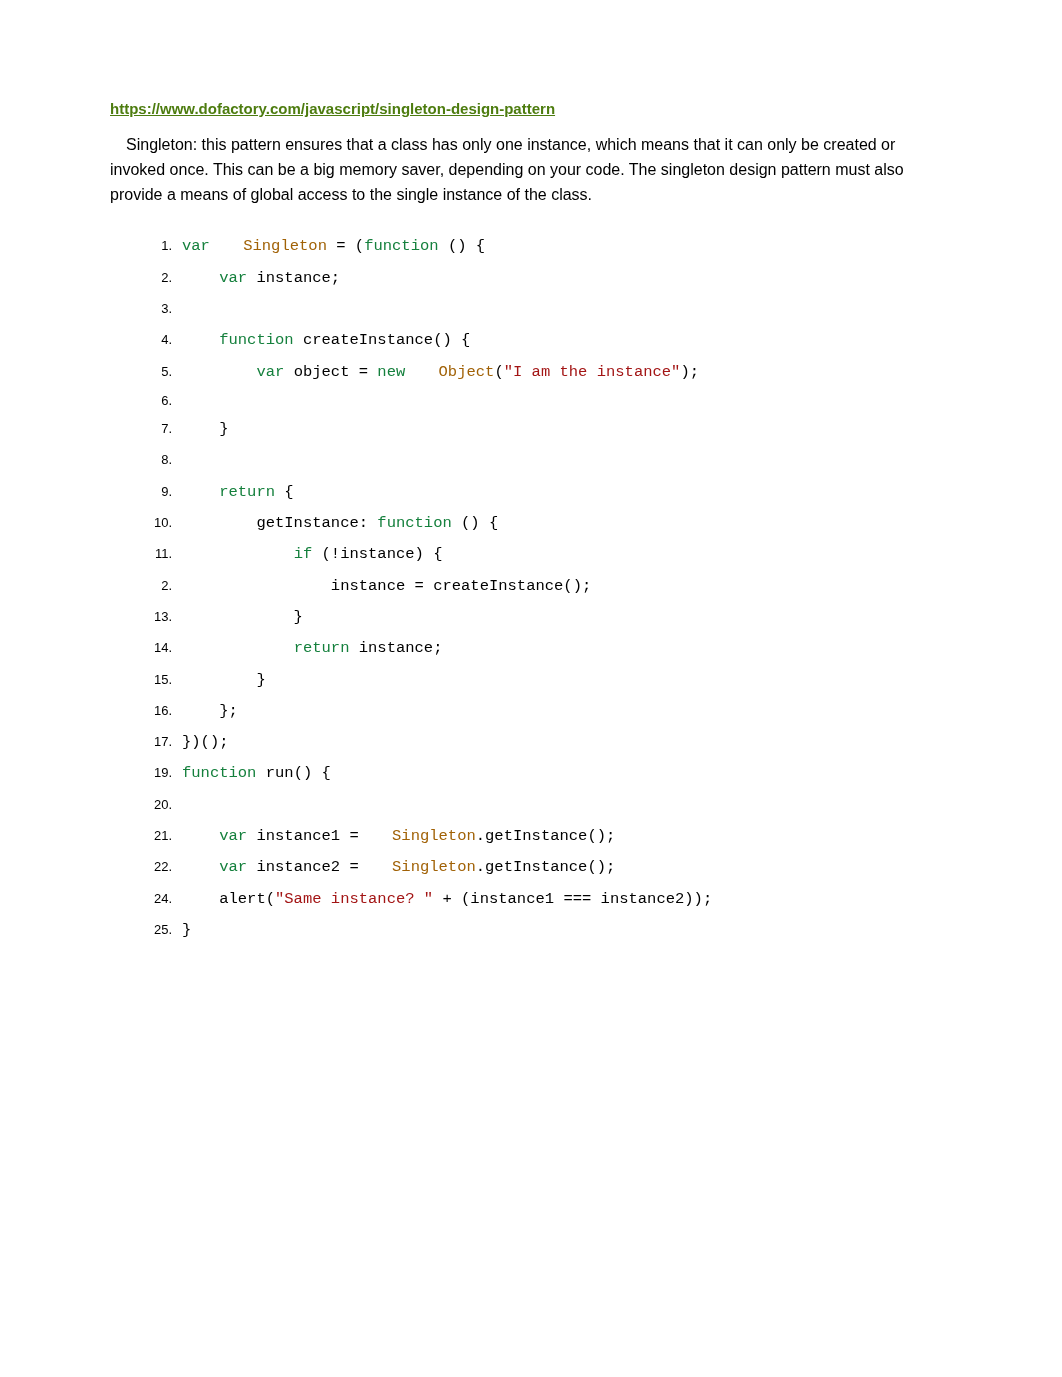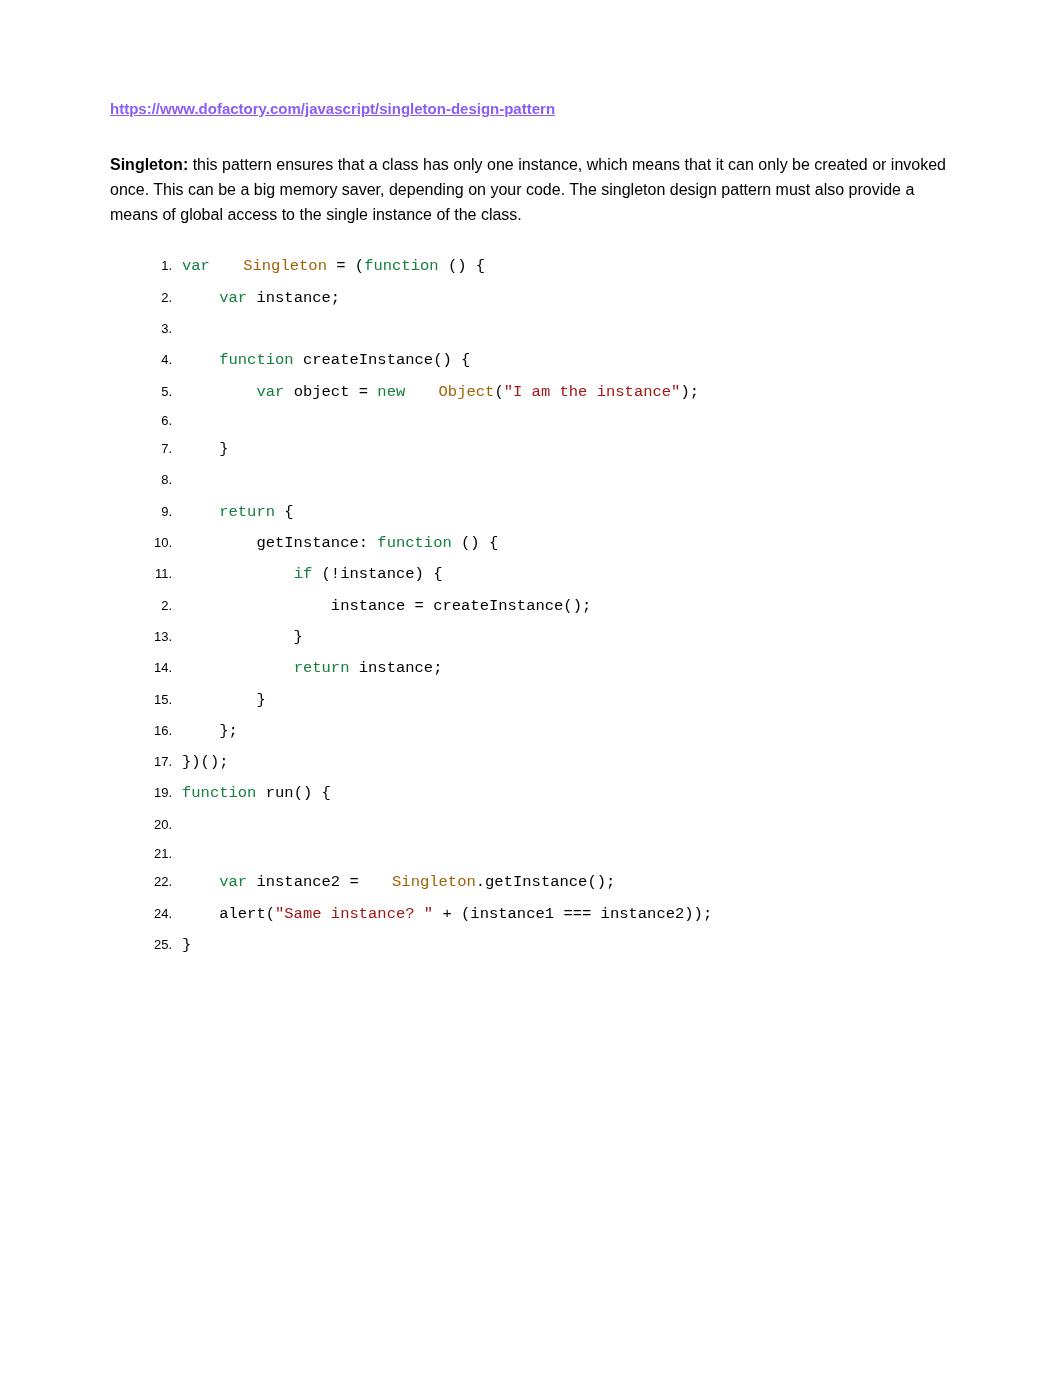--- a/index.html
+++ b/index.html
@@ -6,35 +6,36 @@
       margin: 0;
       padding: 0;
       font-family: Arial, Helvetica, sans-serif;
       background: #ffffff;
       width: 1062px;
     }
     .page {
       padding: 100px 110px 60px 110px;
     }
     .link {
-      color: #8b5cf6;
+      color: #4d7c0f;
       font-weight: bold;
       font-size: 15px;
       text-decoration: underline;
-      margin-bottom: 36px;
+      margin-bottom: 16px;
       display: inline-block;
     }
     .paragraph {
       font-size: 16px;
       line-height: 1.55;
       color: #000000;
       margin-bottom: 24px;
     }
     .paragraph .bold {
-      font-weight: bold;
+      font-weight: normal;
+      margin-left: 16px;
     }
     .code-block {
       font-family: "Courier New", Courier, monospace;
       font-size: 15.5px;
       padding-left: 30px;
     }
     .code-line {
       display: flex;
       align-items: baseline;
       line-height: 2.02;
@@ -77,18 +78,18 @@
       <div class="code-line"><span class="lineno">10.</span><span><span class="tok-plain">        getInstance: </span><span class="tok-keyword">function</span><span class="tok-plain"> () {</span></span></div>
       <div class="code-line"><span class="lineno">11.</span><span><span class="tok-plain">            </span><span class="tok-keyword">if</span><span class="tok-plain"> (!instance) {</span></span></div>
       <div class="code-line"><span class="lineno">2.</span><span><span class="tok-plain">                instance = createInstance();</span></span></div>
       <div class="code-line"><span class="lineno">13.</span><span><span class="tok-plain">            }</span></span></div>
       <div class="code-line"><span class="lineno">14.</span><span><span class="tok-plain">            </span><span class="tok-keyword">return</span><span class="tok-plain"> instance;</span></span></div>
       <div class="code-line"><span class="lineno">15.</span><span><span class="tok-plain">        }</span></span></div>
       <div class="code-line"><span class="lineno">16.</span><span><span class="tok-plain">    };</span></span></div>
       <div class="code-line"><span class="lineno">17.</span><span><span class="tok-plain">})();</span></span></div>
       <div class="code-line"><span class="lineno">19.</span><span><span class="tok-keyword">function</span><span class="tok-plain"> run() {</span></span></div>
       <div class="code-line"><span class="lineno">20.</span><span>&nbsp;</span></div>
-      <div class="code-line"><span class="lineno">21.</span></div>
+      <div class="code-line"><span class="lineno">21.</span><span><span class="tok-plain">    </span><span class="tok-keyword">var</span><span class="tok-plain"> instance1 = </span><span class="tok-class">Singleton</span><span class="tok-plain">.getInstance();</span></span></div>
       <div class="code-line"><span class="lineno">22.</span><span><span class="tok-plain">    </span><span class="tok-keyword">var</span><span class="tok-plain"> instance2 = </span><span class="tok-class">Singleton</span><span class="tok-plain">.getInstance();</span></span></div>
       <div class="code-line"><span class="lineno">24.</span><span><span class="tok-plain">    alert(</span><span class="tok-string">"Same instance? "</span><span class="tok-plain"> + (instance1 === instance2));</span></span></div>
       <div class="code-line"><span class="lineno">25.</span><span><span class="tok-plain">}</span></span></div>
     </div>
 </div>
 
 </body></html>

